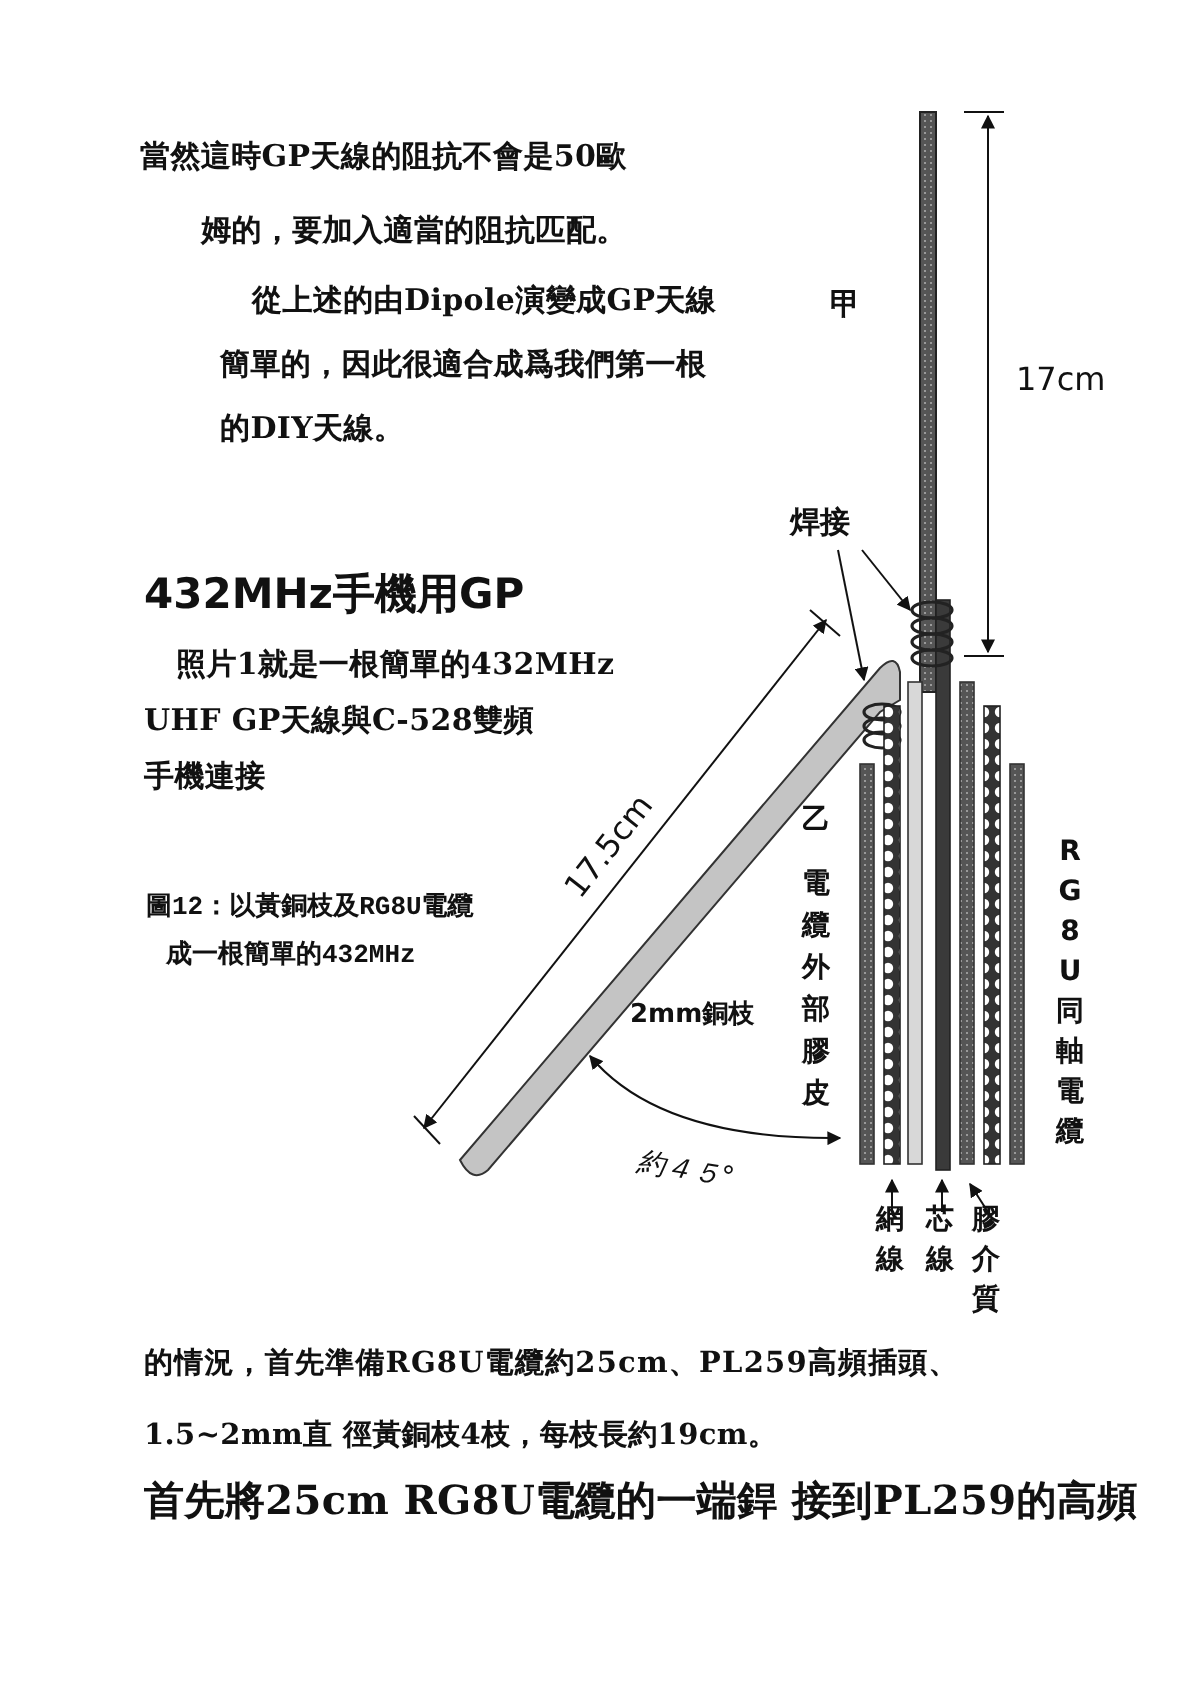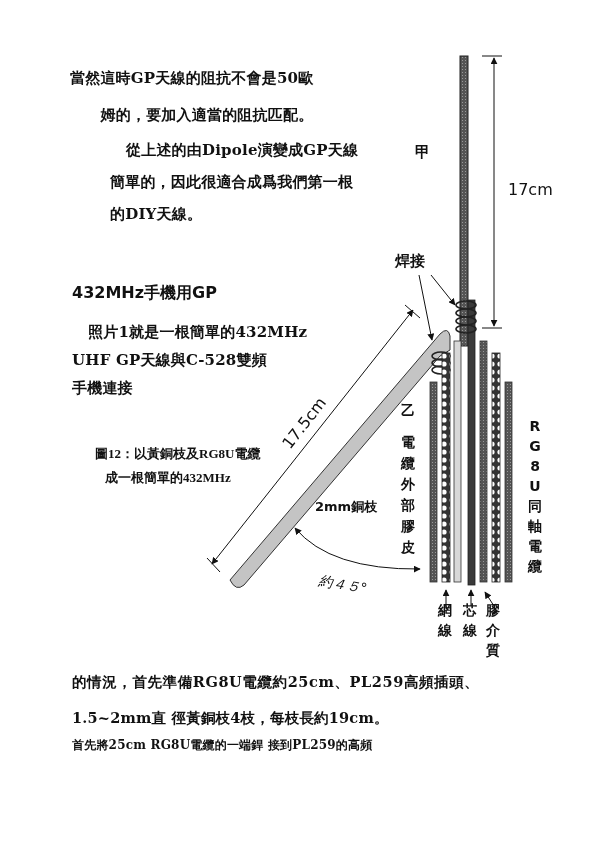--- a/index.html
+++ b/index.html
@@ -2,23 +2,23 @@
 <html><head>
 <meta charset="utf-8">
 <style>
   html, body { margin: 0; padding: 0; background: #ffffff; }
   body { width: 600px; height: 845px; position: relative; overflow: hidden;
          font-family: "DejaVu Serif", "Liberation Serif", serif; color: #111; }
   .abs { position: absolute; }
   .body-text { font-family: "DejaVu Serif", "Liberation Serif", serif; font-size: 15px;
                font-weight: bold; white-space: nowrap; letter-spacing: 0.2px; }
   .heading { font-family: "DejaVu Sans", "Liberation Sans", sans-serif;
-             font-size: 16px; font-weight: bold; white-space: nowrap; }
-  .caption { font-family: Liberation Serif, serif;
-             font-size: 13px; font-weight: bold; white-space: nowrap; margin-left: 22px; }
+             font-size: 21px; font-weight: bold; white-space: nowrap; }
+  .caption { font-family: Liberation Mono, monospace;
+             font-size: 13px; font-weight: bold; white-space: nowrap; }
   .vert { display: flex; flex-direction: column; align-items: center;
           font-family: "DejaVu Sans", "Liberation Sans", sans-serif;
           font-size: 14px; font-weight: bold; line-height: 21px; }
   .vert span { display: block; }
   svg text { font-family: "DejaVu Sans", "Liberation Sans", sans-serif; }
 </style>
 </head>
 <body>
 
 <div class="abs body-text" style="left:70px; top:60px; line-height:37px;text-align:right;">
@@ -144,15 +144,15 @@
 <div class="abs vert" style="left:486px; top:600px; line-height:20px;">
   <span>膠</span>
   <span>介</span>
   <span>質</span>
 </div>
 
 <div class="abs body-text" style="left:72px; top:664px; line-height:36px; font-size:14.5px;">
   <div style="letter-spacing:0.6px;">的情況，首先準備RG8U電纜約25cm、PL259高頻插頭、</div>
   <div>1.5~2mm直 徑黃銅枝4枝，每枝長約19cm。</div>
 </div>
-<div class="abs body-text" style="left:72px; top:737px; font-size:12px;">
+<div class="abs body-text" style="left:72px; top:737px; font-size:20px;">
   <div>首先將25cm  RG8U電纜的一端銲 接到PL259的高頻</div>
 </div>
 
 </body></html>

